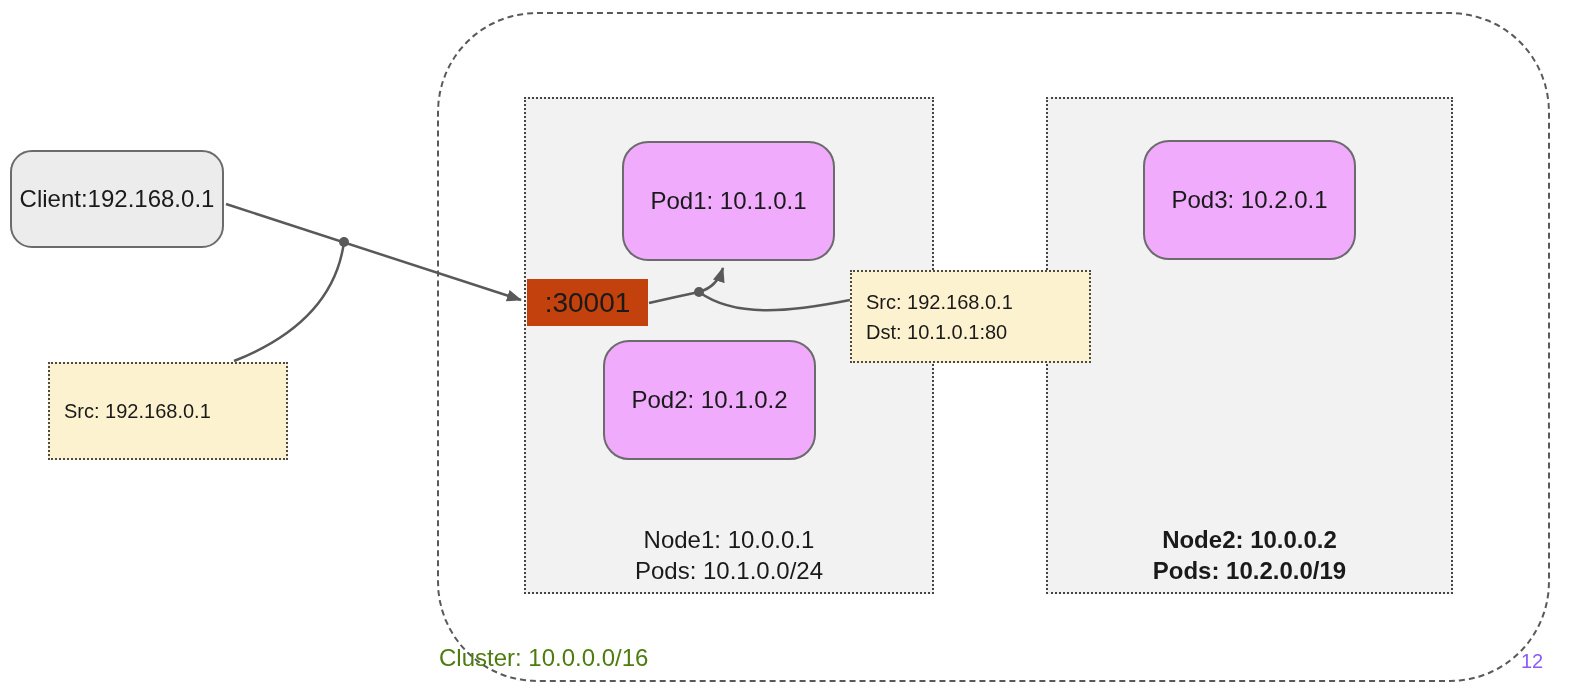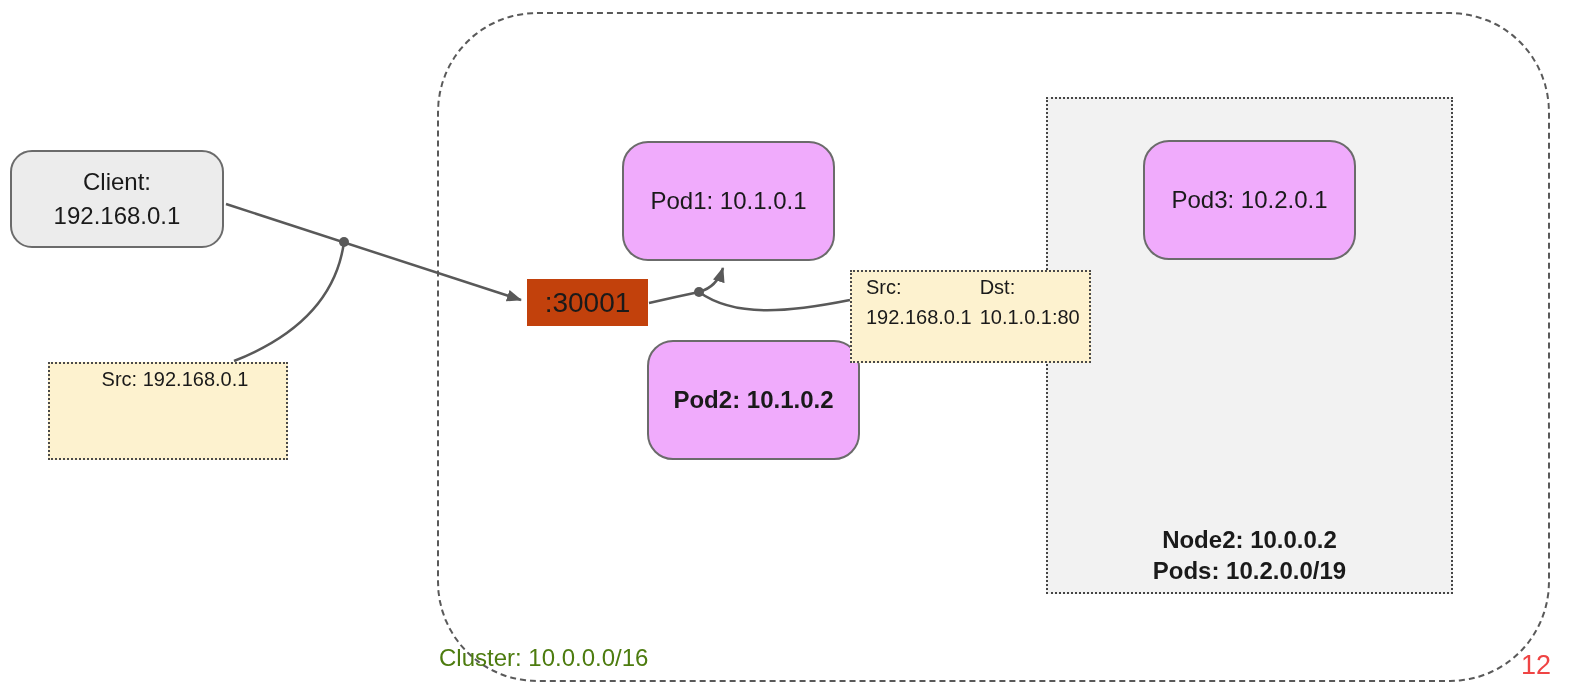--- a/index.html
+++ b/index.html
@@ -54,32 +54,32 @@
     background: #f0abfc;
     border: 2px solid #6b6b6b;
     border-radius: 26px;
     display: flex;
     align-items: center;
     justify-content: center;
     font-size: 24px;
     z-index: 4;
   }
   .pod--1 { left: 622px; top: 141px; }
-  .pod--2 { left: 647px; top: 340px; font-weight: bold; }
+  .pod--2 { left: 603px; top: 340px; }
   .pod--3 { left: 1143px; top: 140px; text-align: right; }
   
   .client {
     position: absolute;
     left: 10px; top: 150px;
     width: 214px; height: 98px;
     background: #ececec;
     border: 2px solid #6b6b6b;
     border-radius: 22px;
     display: flex;
-    flex-direction: column;
+    flex-direction: row;
     align-items: center;
     justify-content: center;
     font-size: 24px;
     line-height: 1.4;
     z-index: 3;
   }
   
   .nodeport {
     position: absolute;
     left: 527px; top: 279px;
@@ -90,55 +90,61 @@
     justify-content: center;
     font-size: 28px;
     z-index: 4;
   }
   
   .note {
     position: absolute;
     background: #fdf2cf;
     border: 2px dotted #4a4a4a;
     display: flex;
-    flex-direction: row;
+    flex-direction: column;
     justify-content: center;
     padding-left: 14px;
     font-size: 20px;
     line-height: 1.5;
     z-index: 5;
   }
   .note--1 { left: 48px; top: 362px; width: 240px; height: 98px; }
   .note--2 { left: 850px; top: 270px; width: 241px; height: 93px; }
   
   .connectors {
     position: absolute;
     left: 0; top: 0;
     width: 1570px; height: 694px;
     z-index: 3;
     pointer-events: none;
   }
   
   .page-number {
     position: absolute;
     left: 1521px; top: 650px;
-    font-size: 27px;
-    color: #ef4444;
+    font-size: 20px;
+    color: #8b5cf6;
     z-index: 2;
   }
 </style>
 </head>
 <body>
 
 <div class="canvas">
 
   <div class="cluster">
     <div class="cluster-label">Cluster: 10.0.0.0/16</div>
   </div>
 
+  <div class="node node--1">
+    <div class="node-label">
+      <div>Node1: 10.0.0.1</div>
+      <div>Pods: 10.1.0.0/24</div>
+    </div>
+  </div>
 
   <div class="node node--2">
     <div class="node-label">
       <div>Node2: 10.0.0.2</div>
       <div>Pods: 10.2.0.0/19</div>
     </div>
   </div>
 
   <svg class="connectors" viewBox="0 0 1570 694">
     <defs>

